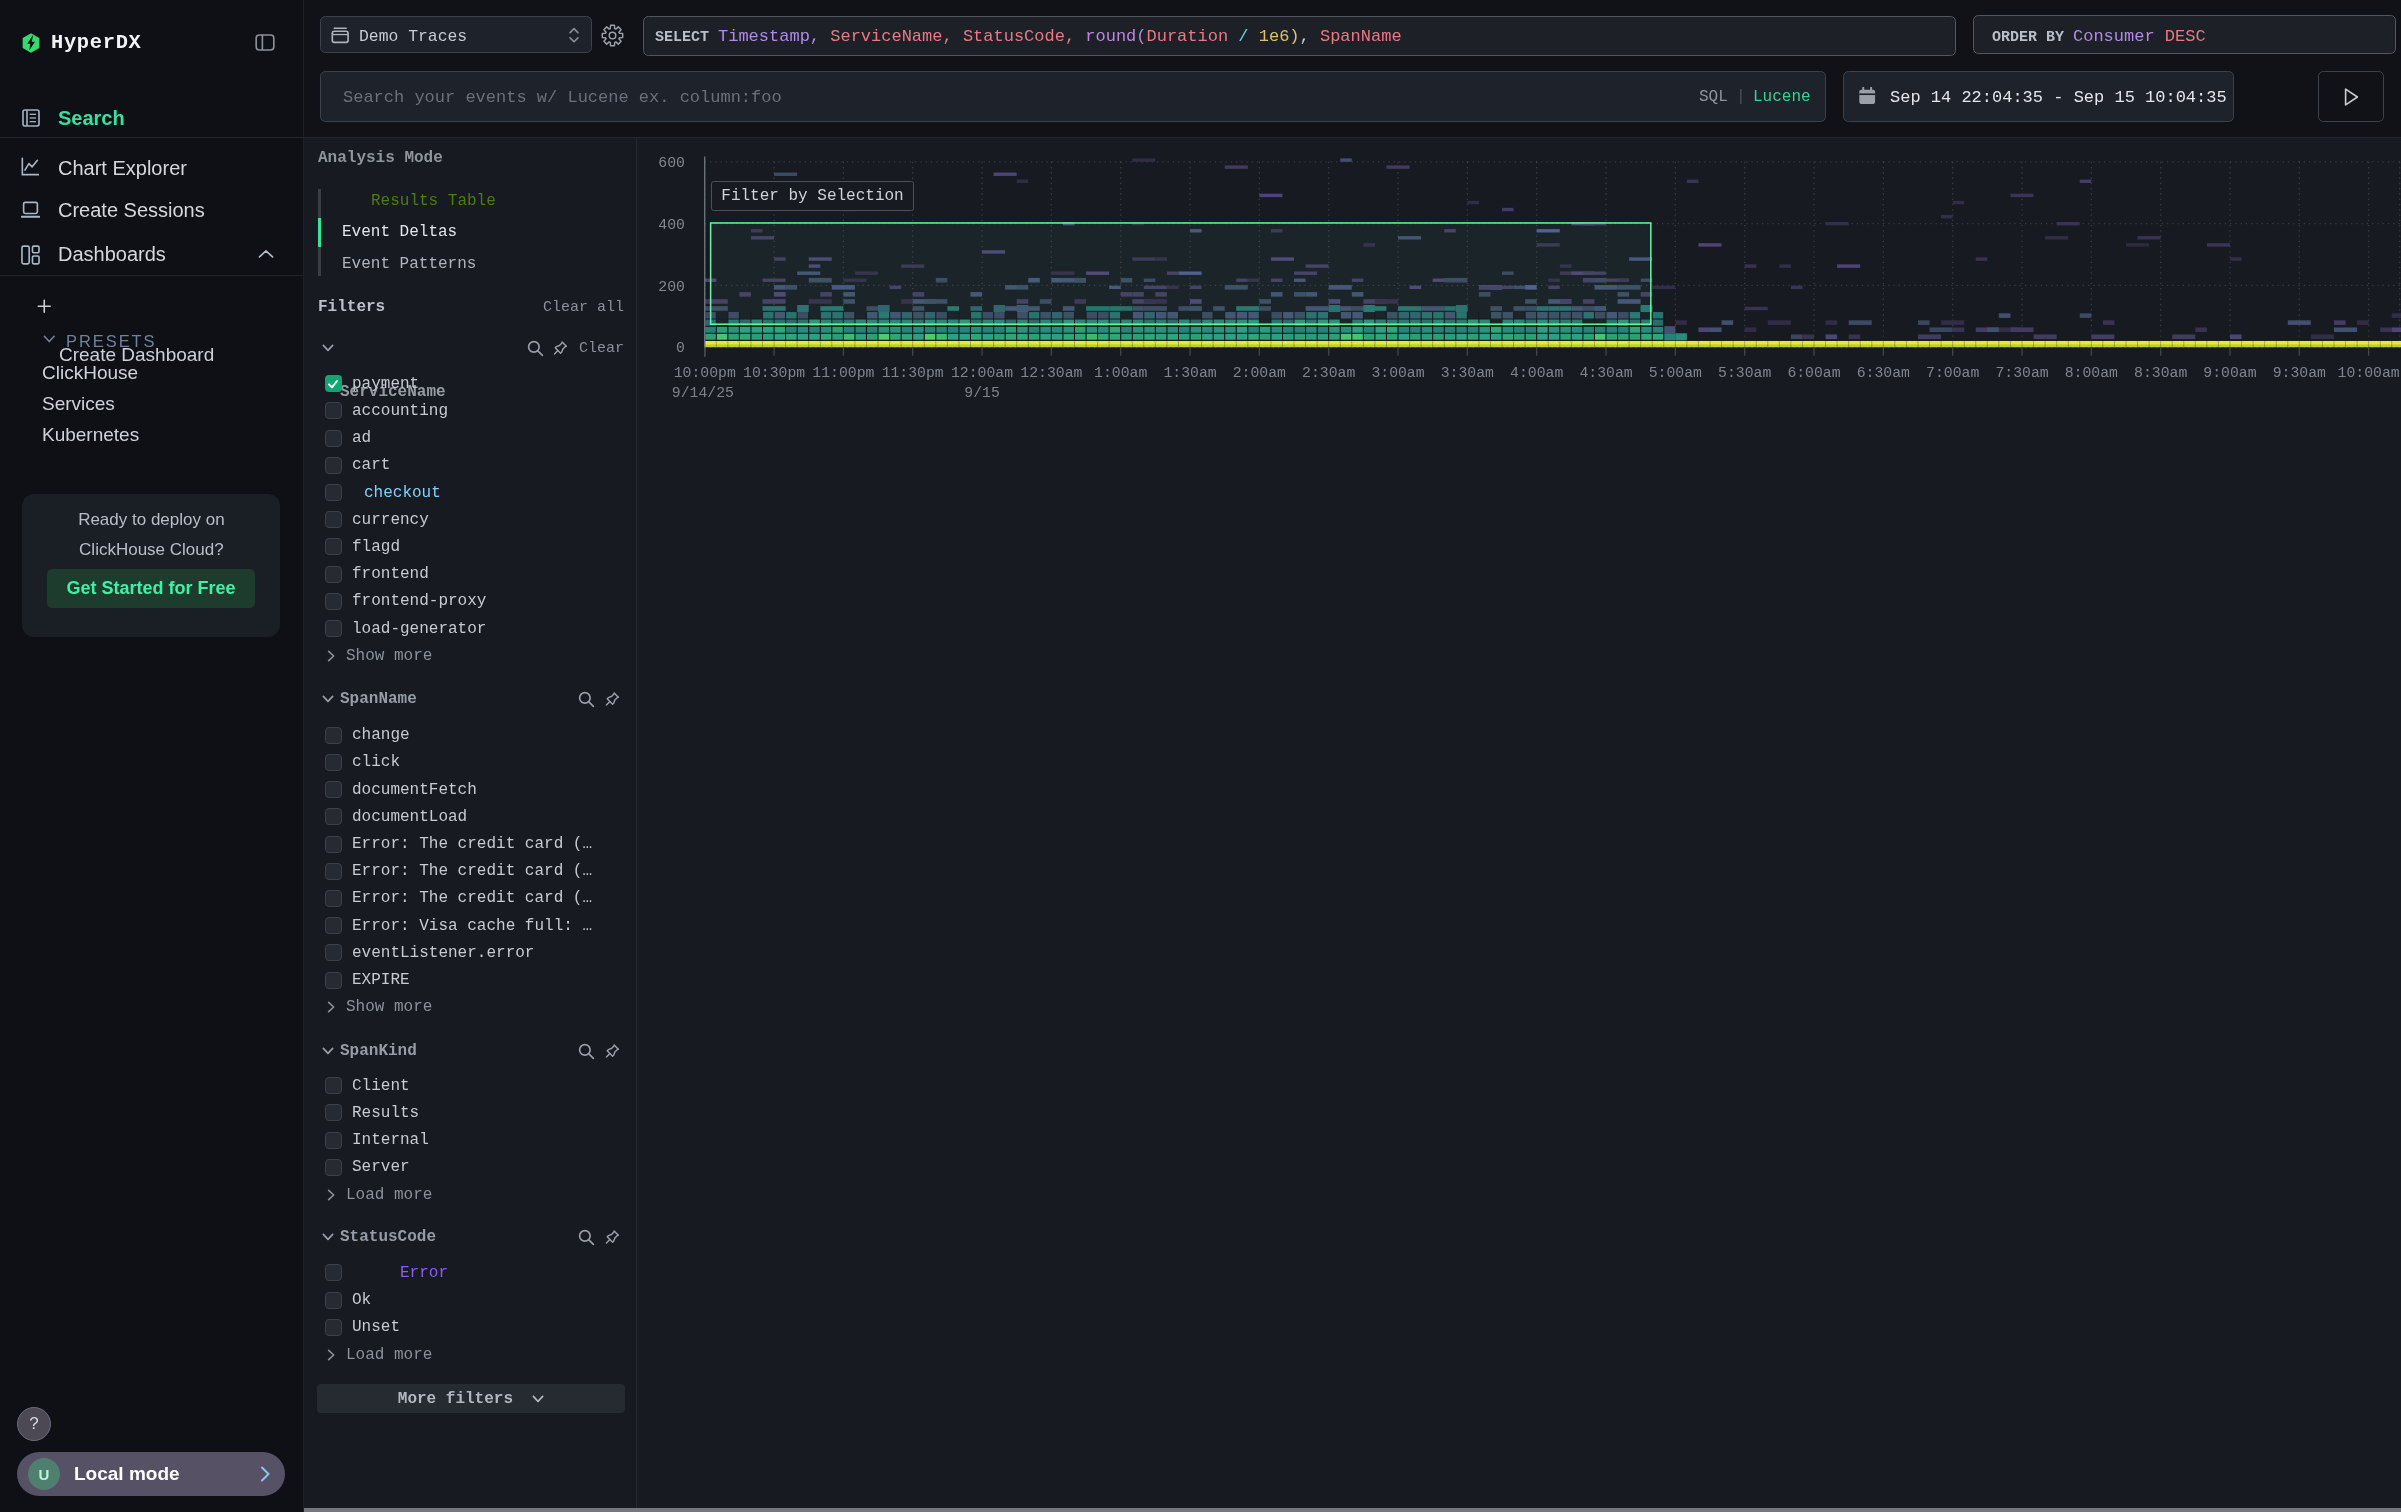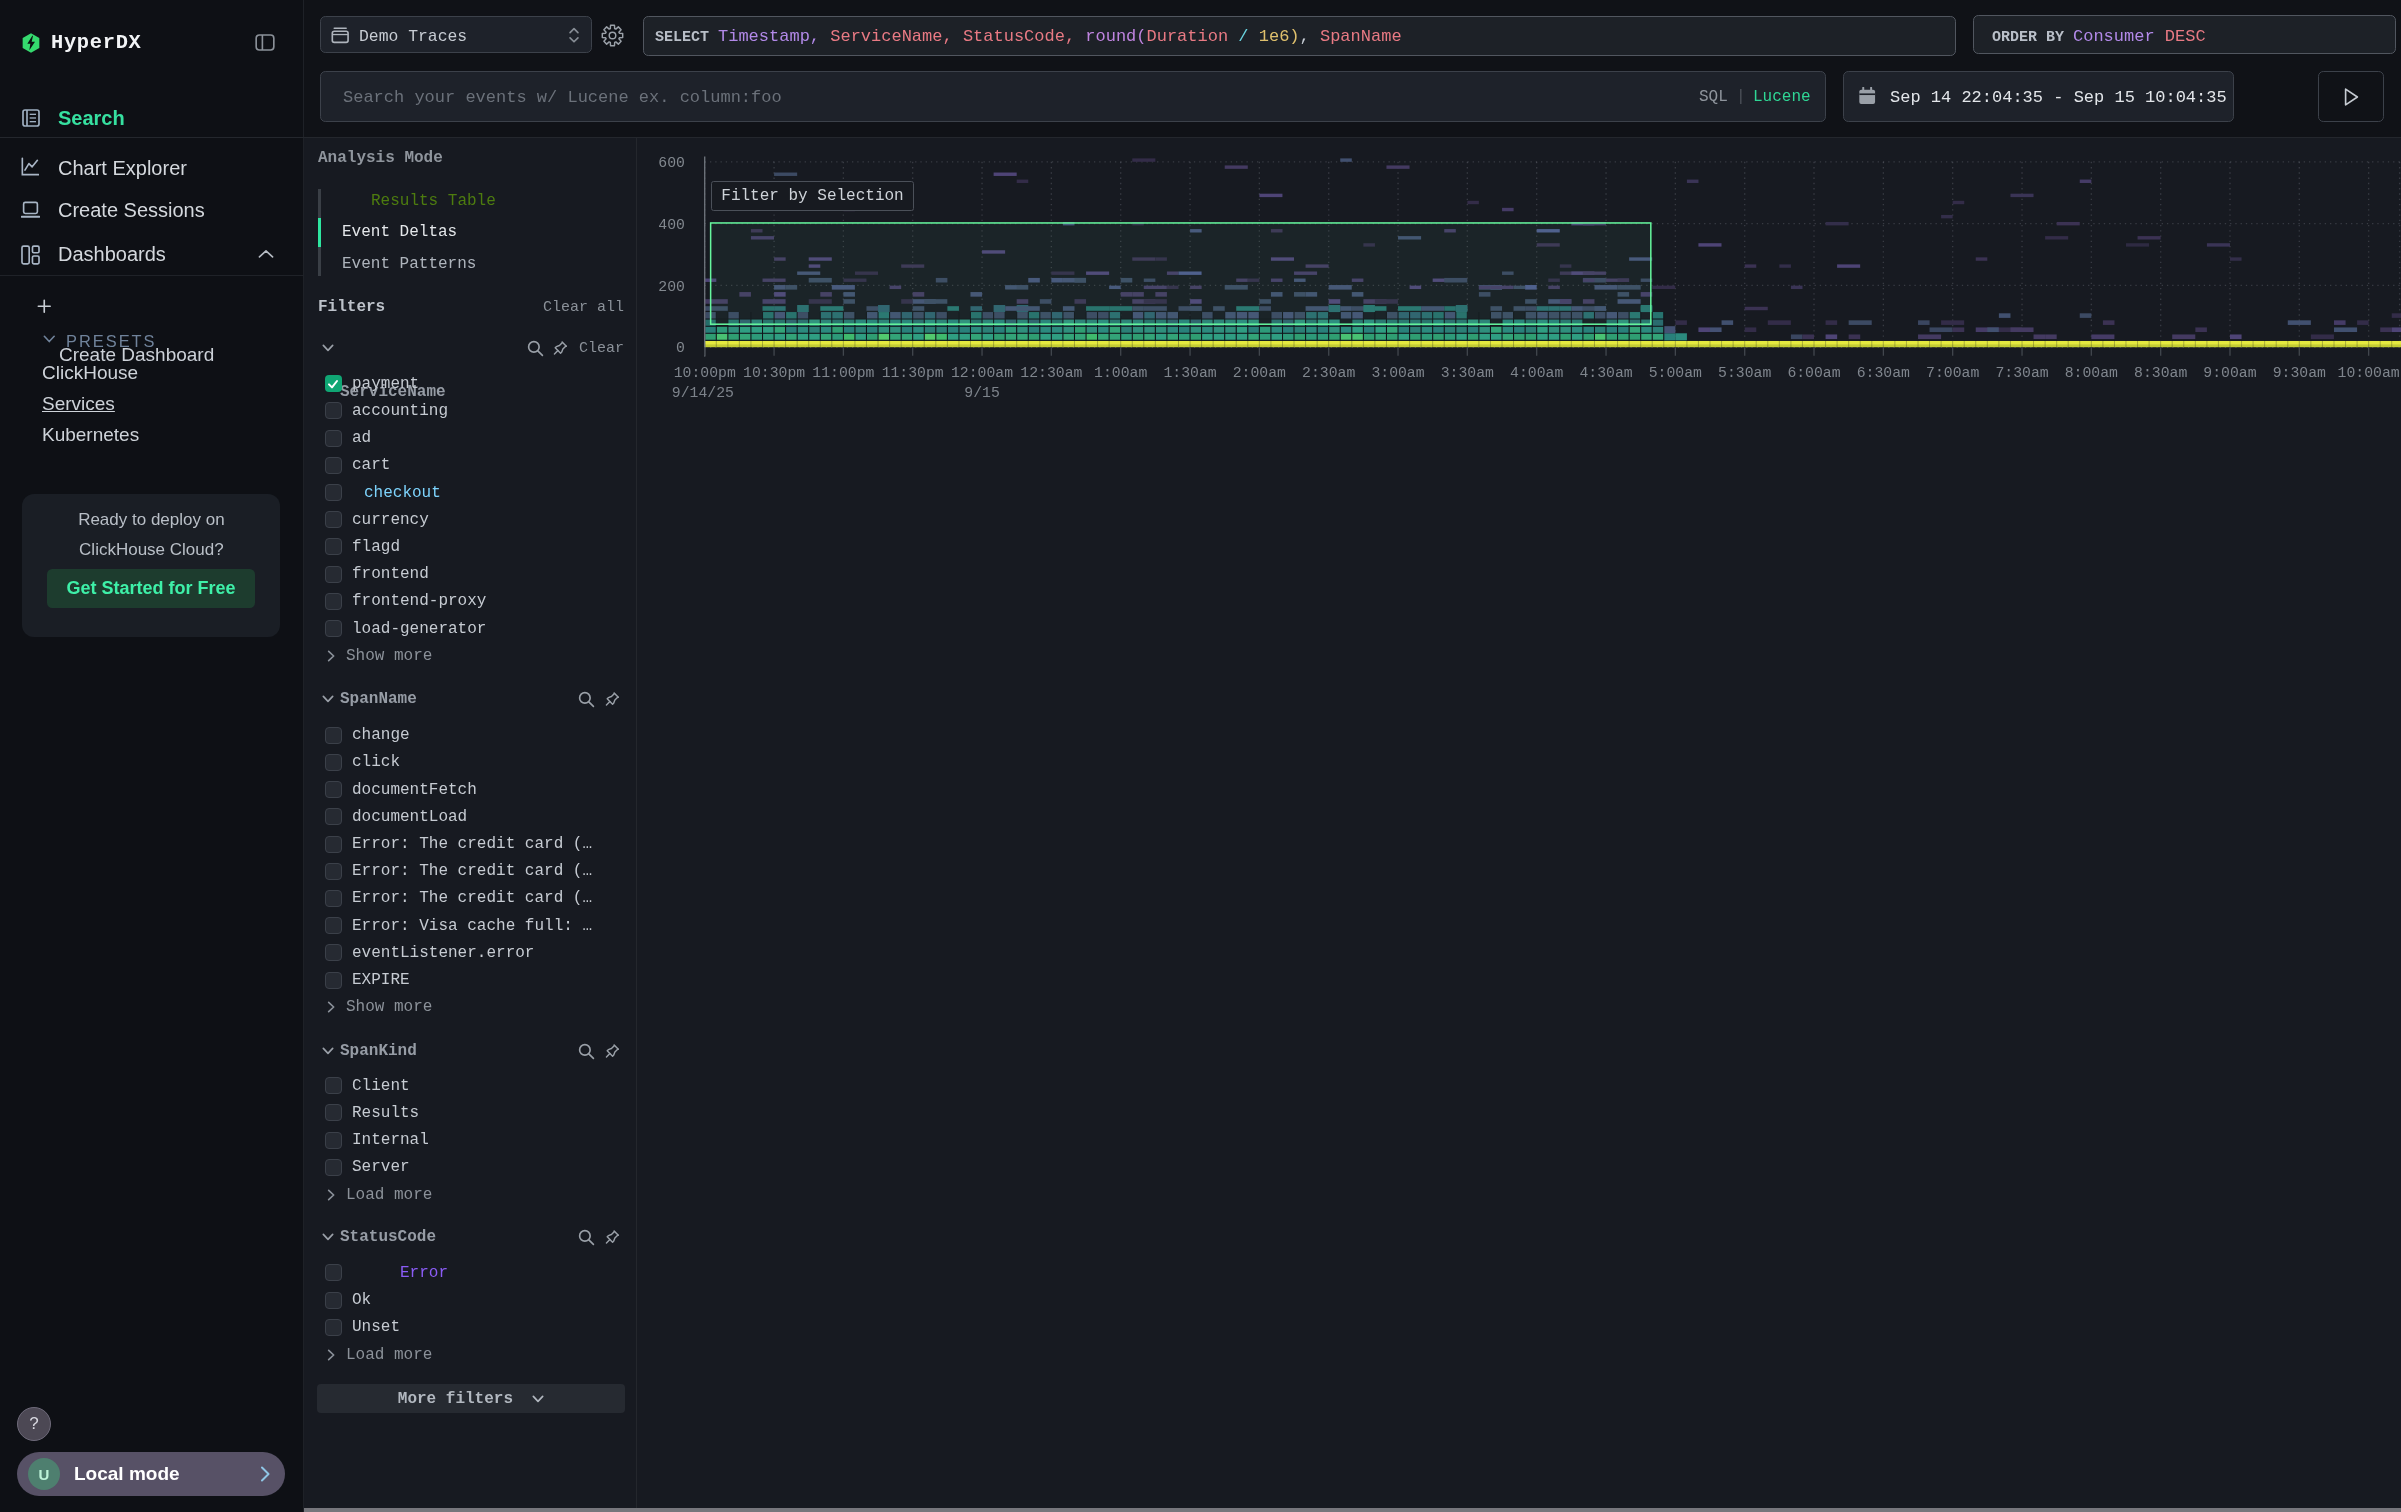--- a/index.html
+++ b/index.html
@@ -44,21 +44,21 @@
 <div style="position:absolute;left:0;top:275px;width:304px;height:1.3px;background:#1f2228"></div>
 <svg style="position:absolute;left:37px;top:299px" width="14.5" height="14.5" viewBox="0 0 22 22" fill="none">
     <path d="M11 2 V20 M2 11 H20" stroke="#c8cdd4" stroke-width="2.5" stroke-linecap="round"></path>
   </svg>
 <div style="position:absolute;left:59px;top:307px;transform:translateY(-50%);font:normal 19px Liberation Sans,sans-serif;color:#ccd1d8;white-space:nowrap;margin-top:48px;">Create Dashboard</div>
 <svg style="position:absolute;left:43px;top:335px" width="12.5" height="8.5" viewBox="0 0 19 13" fill="none">
     <path d="M2 2 L9.5 10 L17 2" stroke="#70839b" stroke-width="2.5" stroke-linecap="round" stroke-linejoin="round"></path>
   </svg>
 <div style="position:absolute;left:66px;top:341px;transform:translateY(-50%);font:normal 16.4px Liberation Sans,sans-serif;color:#70839b;white-space:nowrap;letter-spacing:2px">PRESETS</div>
 <div style="position:absolute;left:42px;top:373px;transform:translateY(-50%);font:normal 19px Liberation Sans,sans-serif;color:#ced3d9;white-space:nowrap;">ClickHouse</div>
-<div style="position:absolute;left:42px;top:404px;transform:translateY(-50%);font:normal 19px Liberation Sans,sans-serif;color:#ced3d9;white-space:nowrap;text-decoration:underline;">Services</div>
+<div style="position:absolute;left:42px;top:404px;transform:translateY(-50%);font:normal 19px Liberation Sans,sans-serif;color:#ced3d9;white-space:nowrap;">Services</div>
 <div style="position:absolute;left:42px;top:435px;transform:translateY(-50%);font:normal 19px Liberation Sans,sans-serif;color:#ced3d9;white-space:nowrap;">Kubernetes</div>
 <div style="position:absolute;left:22.4px;top:494px;width:258px;height:143px;background:#1a1e25;border-radius:12px"></div>
 <div style="position:absolute;left:22.4px;top:505px;width:258px;text-align:center;font:17px Liberation Sans,sans-serif;color:#b9bfc7;line-height:30px">Ready to deploy on<br>ClickHouse Cloud?</div>
 <div style="position:absolute;left:47px;top:569px;width:208px;height:39px;background:#1d3c2e;border-radius:5.3px"></div>
 <div style="position:absolute;left:47px;top:569px;width:208px;height:39px;display:flex;align-items:center;justify-content:center;font:bold 18px Liberation Sans,sans-serif;color:#3ef0a8">Get Started for Free</div>
 <div style="position:absolute;left:17px;top:1407px;width:34px;height:34px;border-radius:50%;background:#4c4854;border:1.3px solid #6e6a7a"></div>
 <div style="position:absolute;left:17px;top:1407px;width:34px;height:34px;display:flex;align-items:center;justify-content:center;font:17px Liberation Sans,sans-serif;color:#d8d8e0">?</div>
 <div style="position:absolute;left:17px;top:1452px;width:268px;height:44px;background:#575166;border-radius:22.4px"></div>
 <div style="position:absolute;left:28px;top:1458px;width:32px;height:32px;border-radius:50%;background:#4e7f6f"></div>
 <div style="position:absolute;left:28px;top:1458px;width:32px;height:32px;display:flex;align-items:center;justify-content:center;font:bold 15px Liberation Sans,sans-serif;color:#bdf2d8">U</div>

